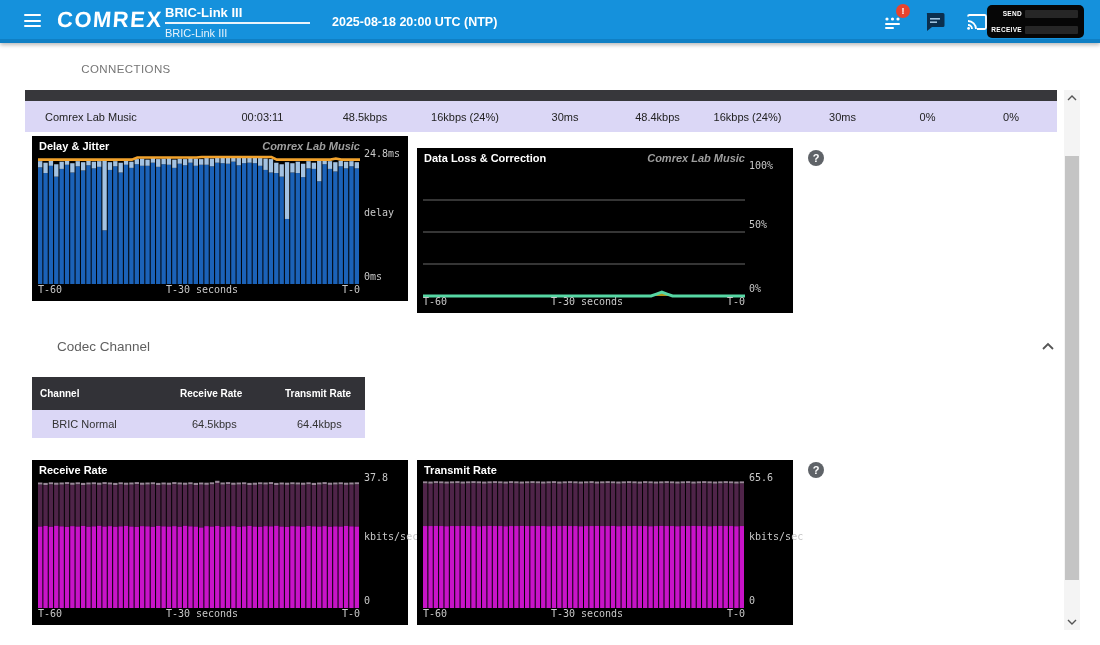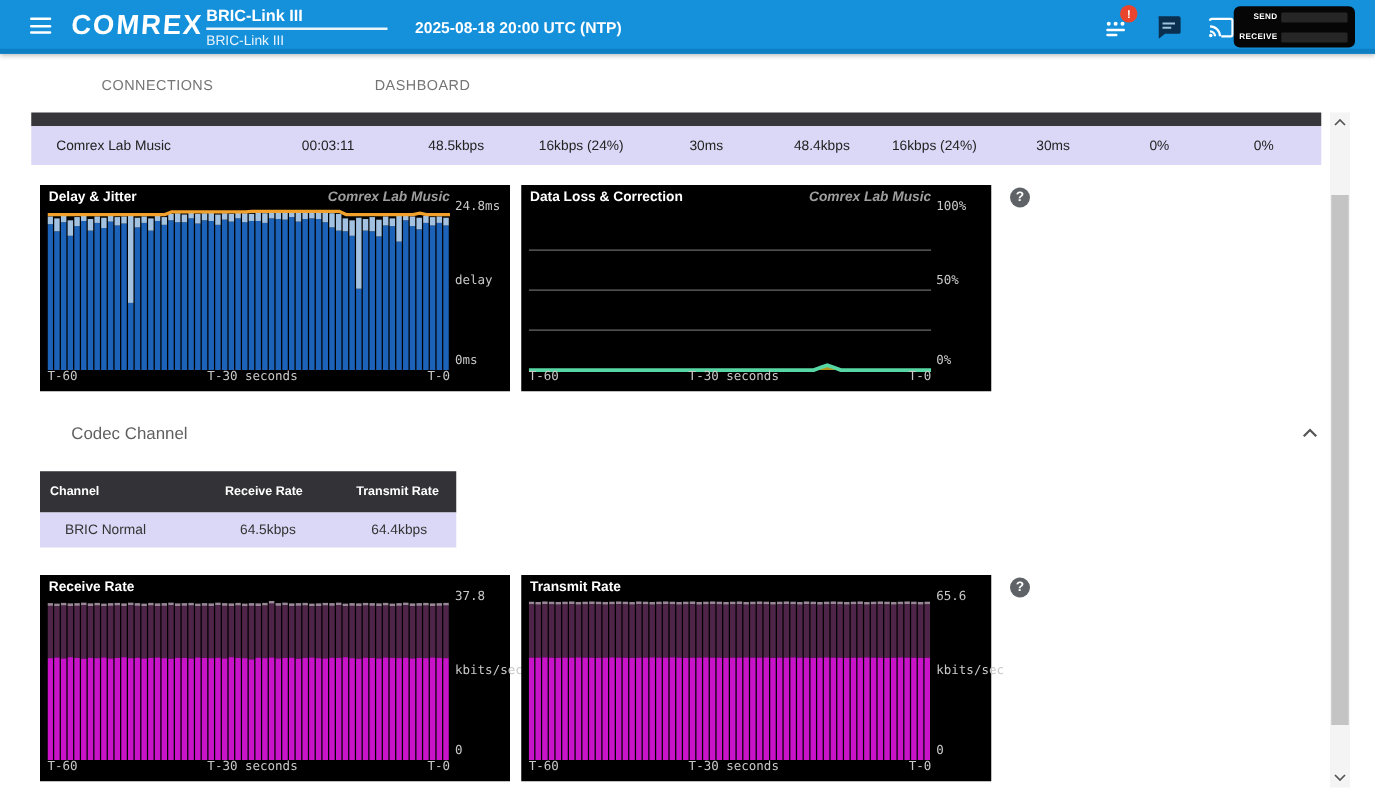--- a/index.html
+++ b/index.html
@@ -54,21 +54,21 @@
   .strip-header { position:absolute; left:25px; top:90px; width:1032px; height:11px;
     background:#37373b; }
   .conn-row { position:absolute; left:25px; top:101px; width:1032px; height:31px;
     background:#dbd7f6; display:grid;
     grid-template-columns:185px 105px 100px 100px 100px 85px 95px 95px 75px 92px;
     align-items:center; font-size:11px; color:#222; cursor:pointer; }
   .conn-row .cell { text-align:center; }
   .conn-row .cell.name { text-align:left; padding-left:20px; }
 
   .chart { position:absolute; width:376px; height:165px; background:#000; }
-  #chart-jitter { left:32px; top:148px; }
+  #chart-jitter { left:32px; top:136px; }
   #chart-loss   { left:417px; top:148px; }
   #chart-rx     { left:32px; top:460px; }
   #chart-tx     { left:417px; top:460px; }
   .c-title { position:absolute; left:7px; top:4px; color:#fff; font-size:11px; font-weight:bold; }
   .c-legend { position:absolute; right:48px; top:4px; color:#9e9e9e; font-size:11px;
     font-weight:bold; font-style:italic; }
   .c-plot { position:absolute; left:6px; top:18px; width:322px; height:132px; display:block; }
   .c-ylab { position:absolute; left:332px; width:44px; color:#c8c8c8; font-size:10px;
     font-family:"DejaVu Sans Mono", monospace; }
   .c-ytop { top:12px; } .c-ymid { top:71px; } .c-ybot { top:135px; }
@@ -157,21 +157,20 @@
       </div>
       <div class="meter-row">
         <span class="meter-label">RECEIVE</span>
         <span class="meter-track"><span class="meter-fill" id="receive-fill" style="width: 83%;"></span></span>
       </div>
     </div>
   </header>
 
   <nav class="tabs">
     <div class="tab">CONNECTIONS</div>
-    <div class="tab">DASHBOARD</div>
   </nav>
 
   <div class="strip-header"></div>
 
   <div class="conn-row">
     <div class="cell name">Comrex Lab Music</div>
     <div class="cell">00:03:11</div>
     <div class="cell">48.5kbps</div>
     <div class="cell">16kbps (24%)</div>
     <div class="cell">30ms</div>

